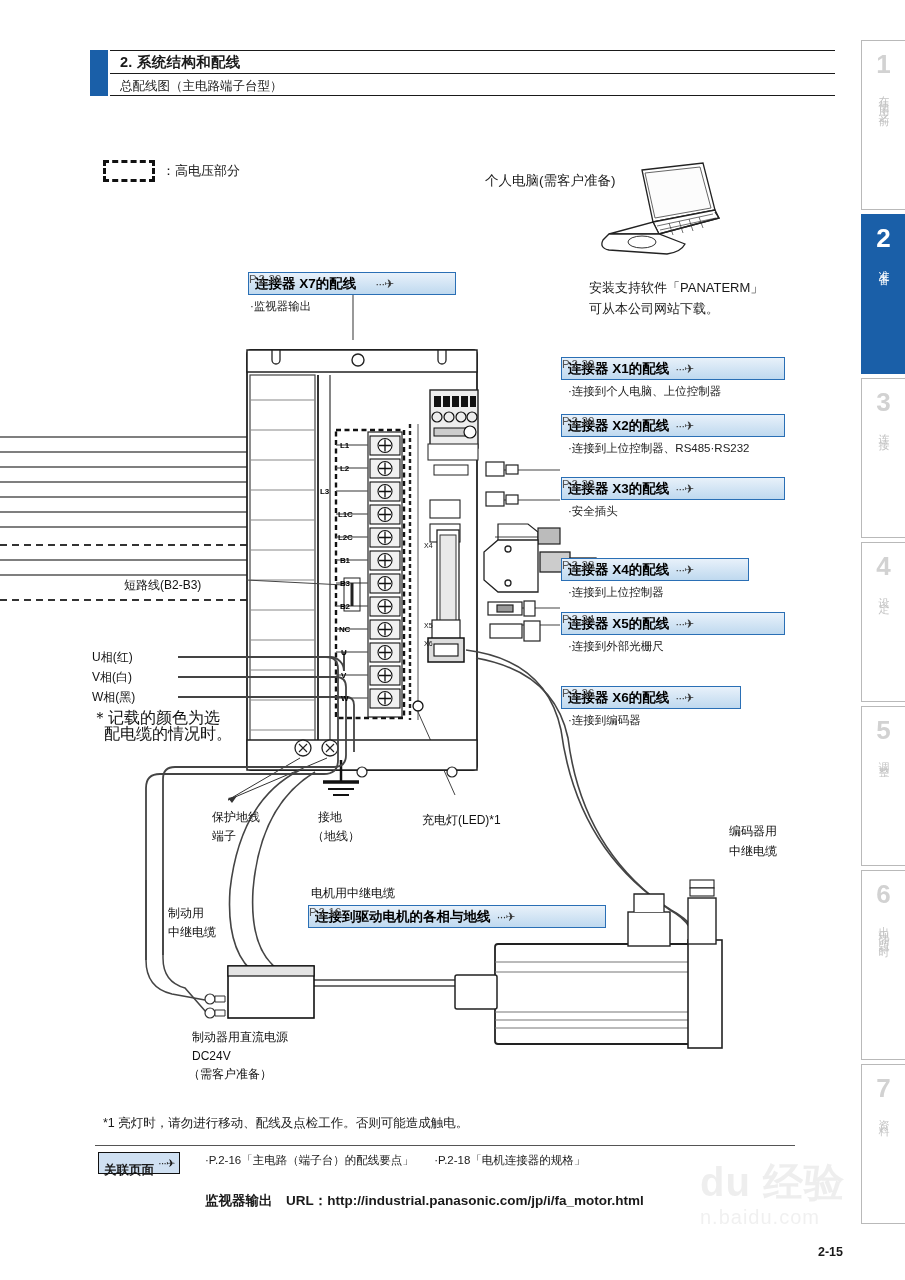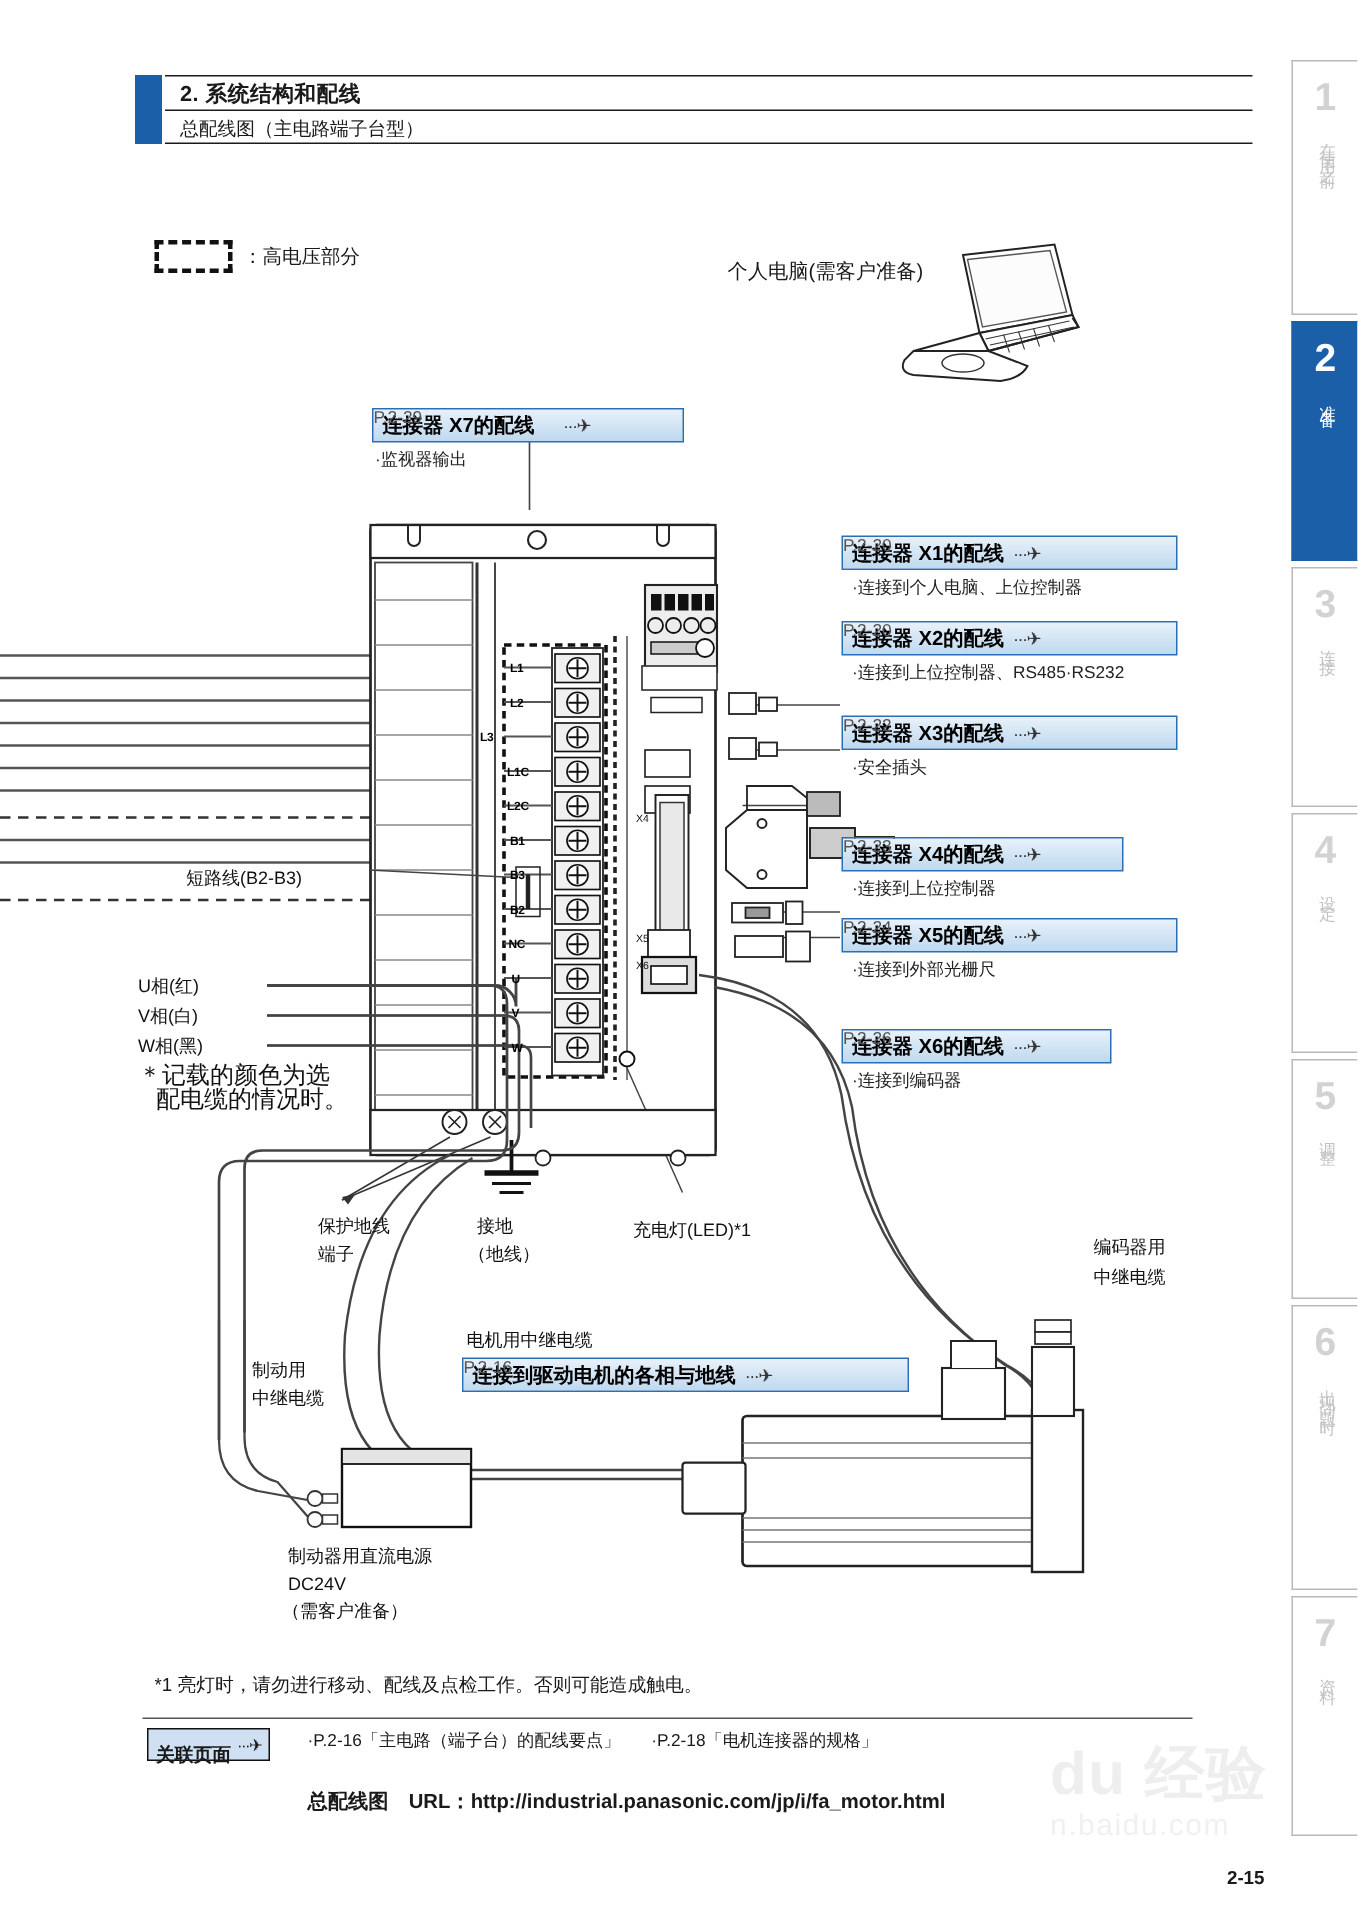--- a/index.html
+++ b/index.html
@@ -350,20 +350,24 @@
     </g>
     <g stroke="#333" stroke-width=".7" fill="none">
       <path d="M62 66 L118 54"></path>
         <path d="M65 70 L121 58"></path>
       <path d="M74 63 L78 75"></path>
         <path d="M84 61 L88 73"></path>
         <path d="M94 59 L98 71"></path>
         <path d="M104 57 L108 68"></path>
     </g>
   </svg>
+  <div class="pc-note">
+    <div>安装支持软件「PANATERM」</div>
+    <div>可从本公司网站下载。</div>
+  </div>
 
   <div class="cobox" style="left:248px;top:272px;width:208px;gap:13px;">
     <span class="t">连接器 X7的配线</span>
     <span class="arr">···✈</span>
     <span class="pg">P.2-29</span>
   </div>
   <div class="codesc" style="left:250px;top:299px;">·监视器输出</div>
 
   <div class="cobox" style="left:561px;top:357px;width:224px;">
     <span class="t">连接器 X1的配线</span>
@@ -454,21 +458,21 @@
   <div class="relbox">
     <span class="t">关联页面</span>
     <span class="arr">···✈</span>
   </div>
   <div class="rellinks">
     <span>·P.2-16「主电路（端子台）的配线要点」</span>
     <span class="gap"></span>
     <span>·P.2-18「电机连接器的规格」</span>
   </div>
   <div class="site">
-    <span>总配线图　URL：</span><span class="url">http://industrial.panasonic.com/jp/i/fa_motor.html</span>
+    <span>监视器输出　URL：</span><span class="url">http://industrial.panasonic.com/jp/i/fa_motor.html</span>
   </div>
   <div class="pageno">2-15</div>
 
   <div class="wm">
     <div class="l1">du 经验</div>
     <div class="l2">n.baidu.com</div>
   </div>
 
   <div class="tabs">
     <div class="tab" style="top:0;height:170px;">

